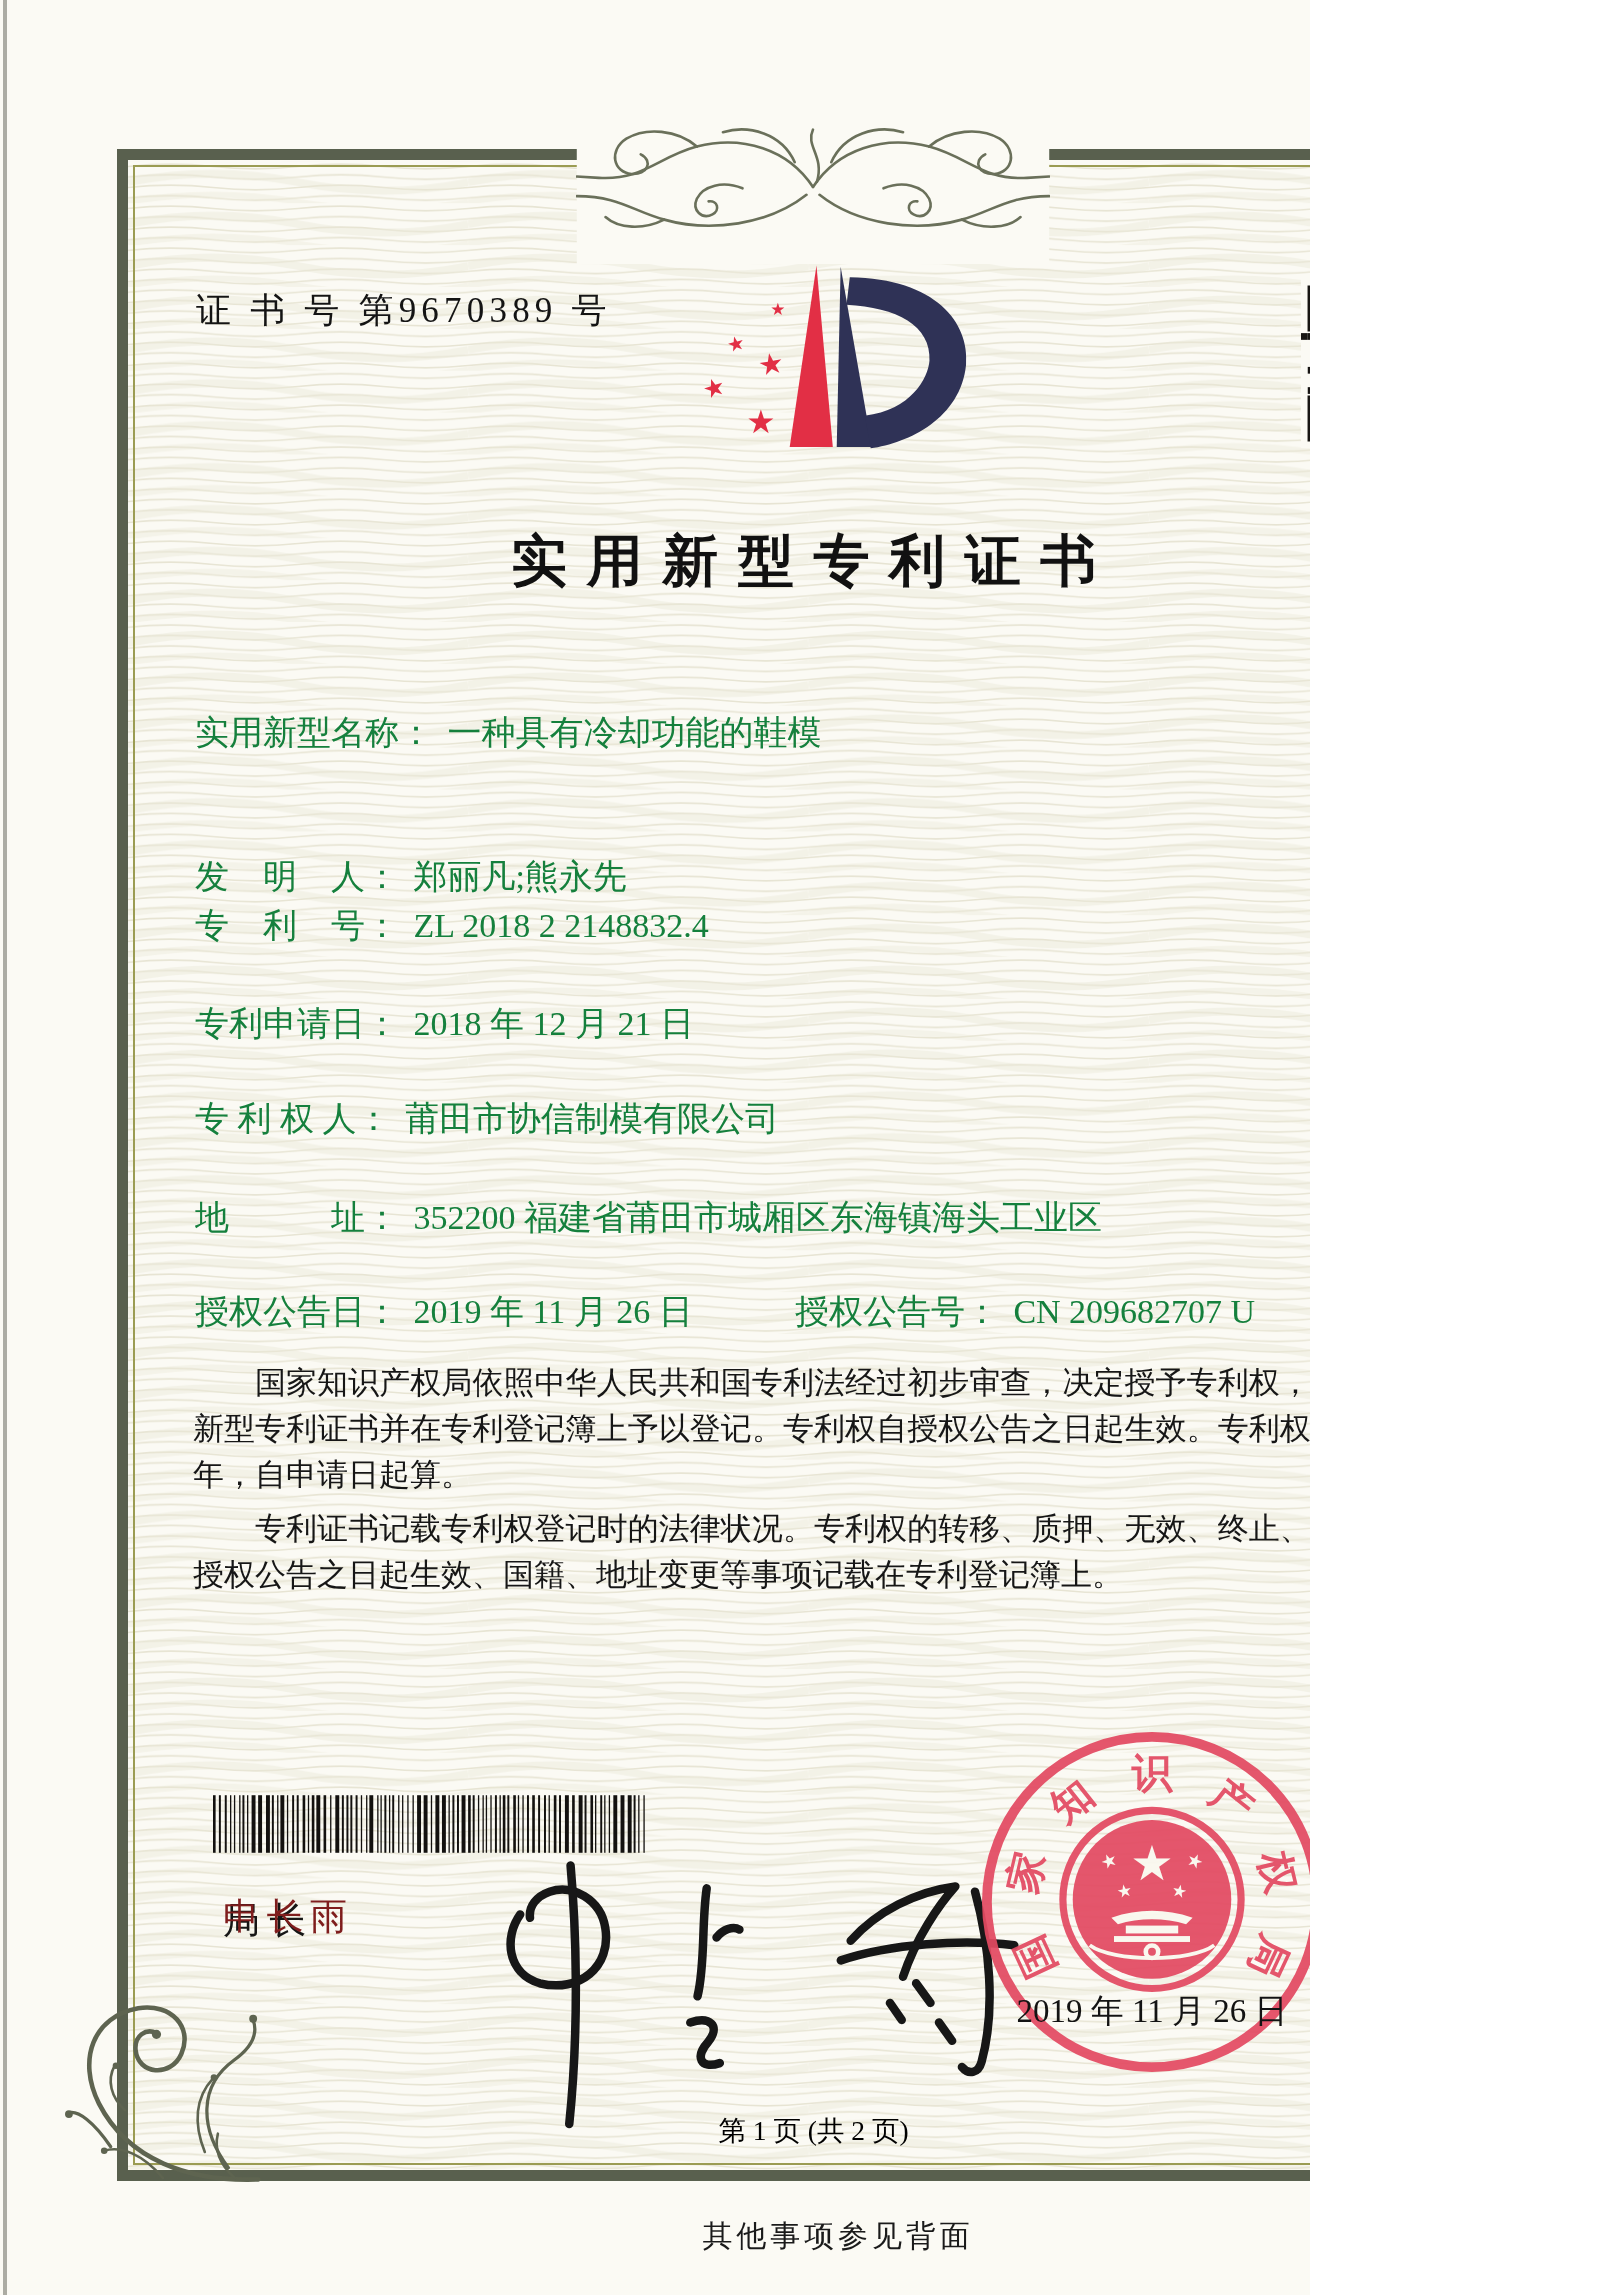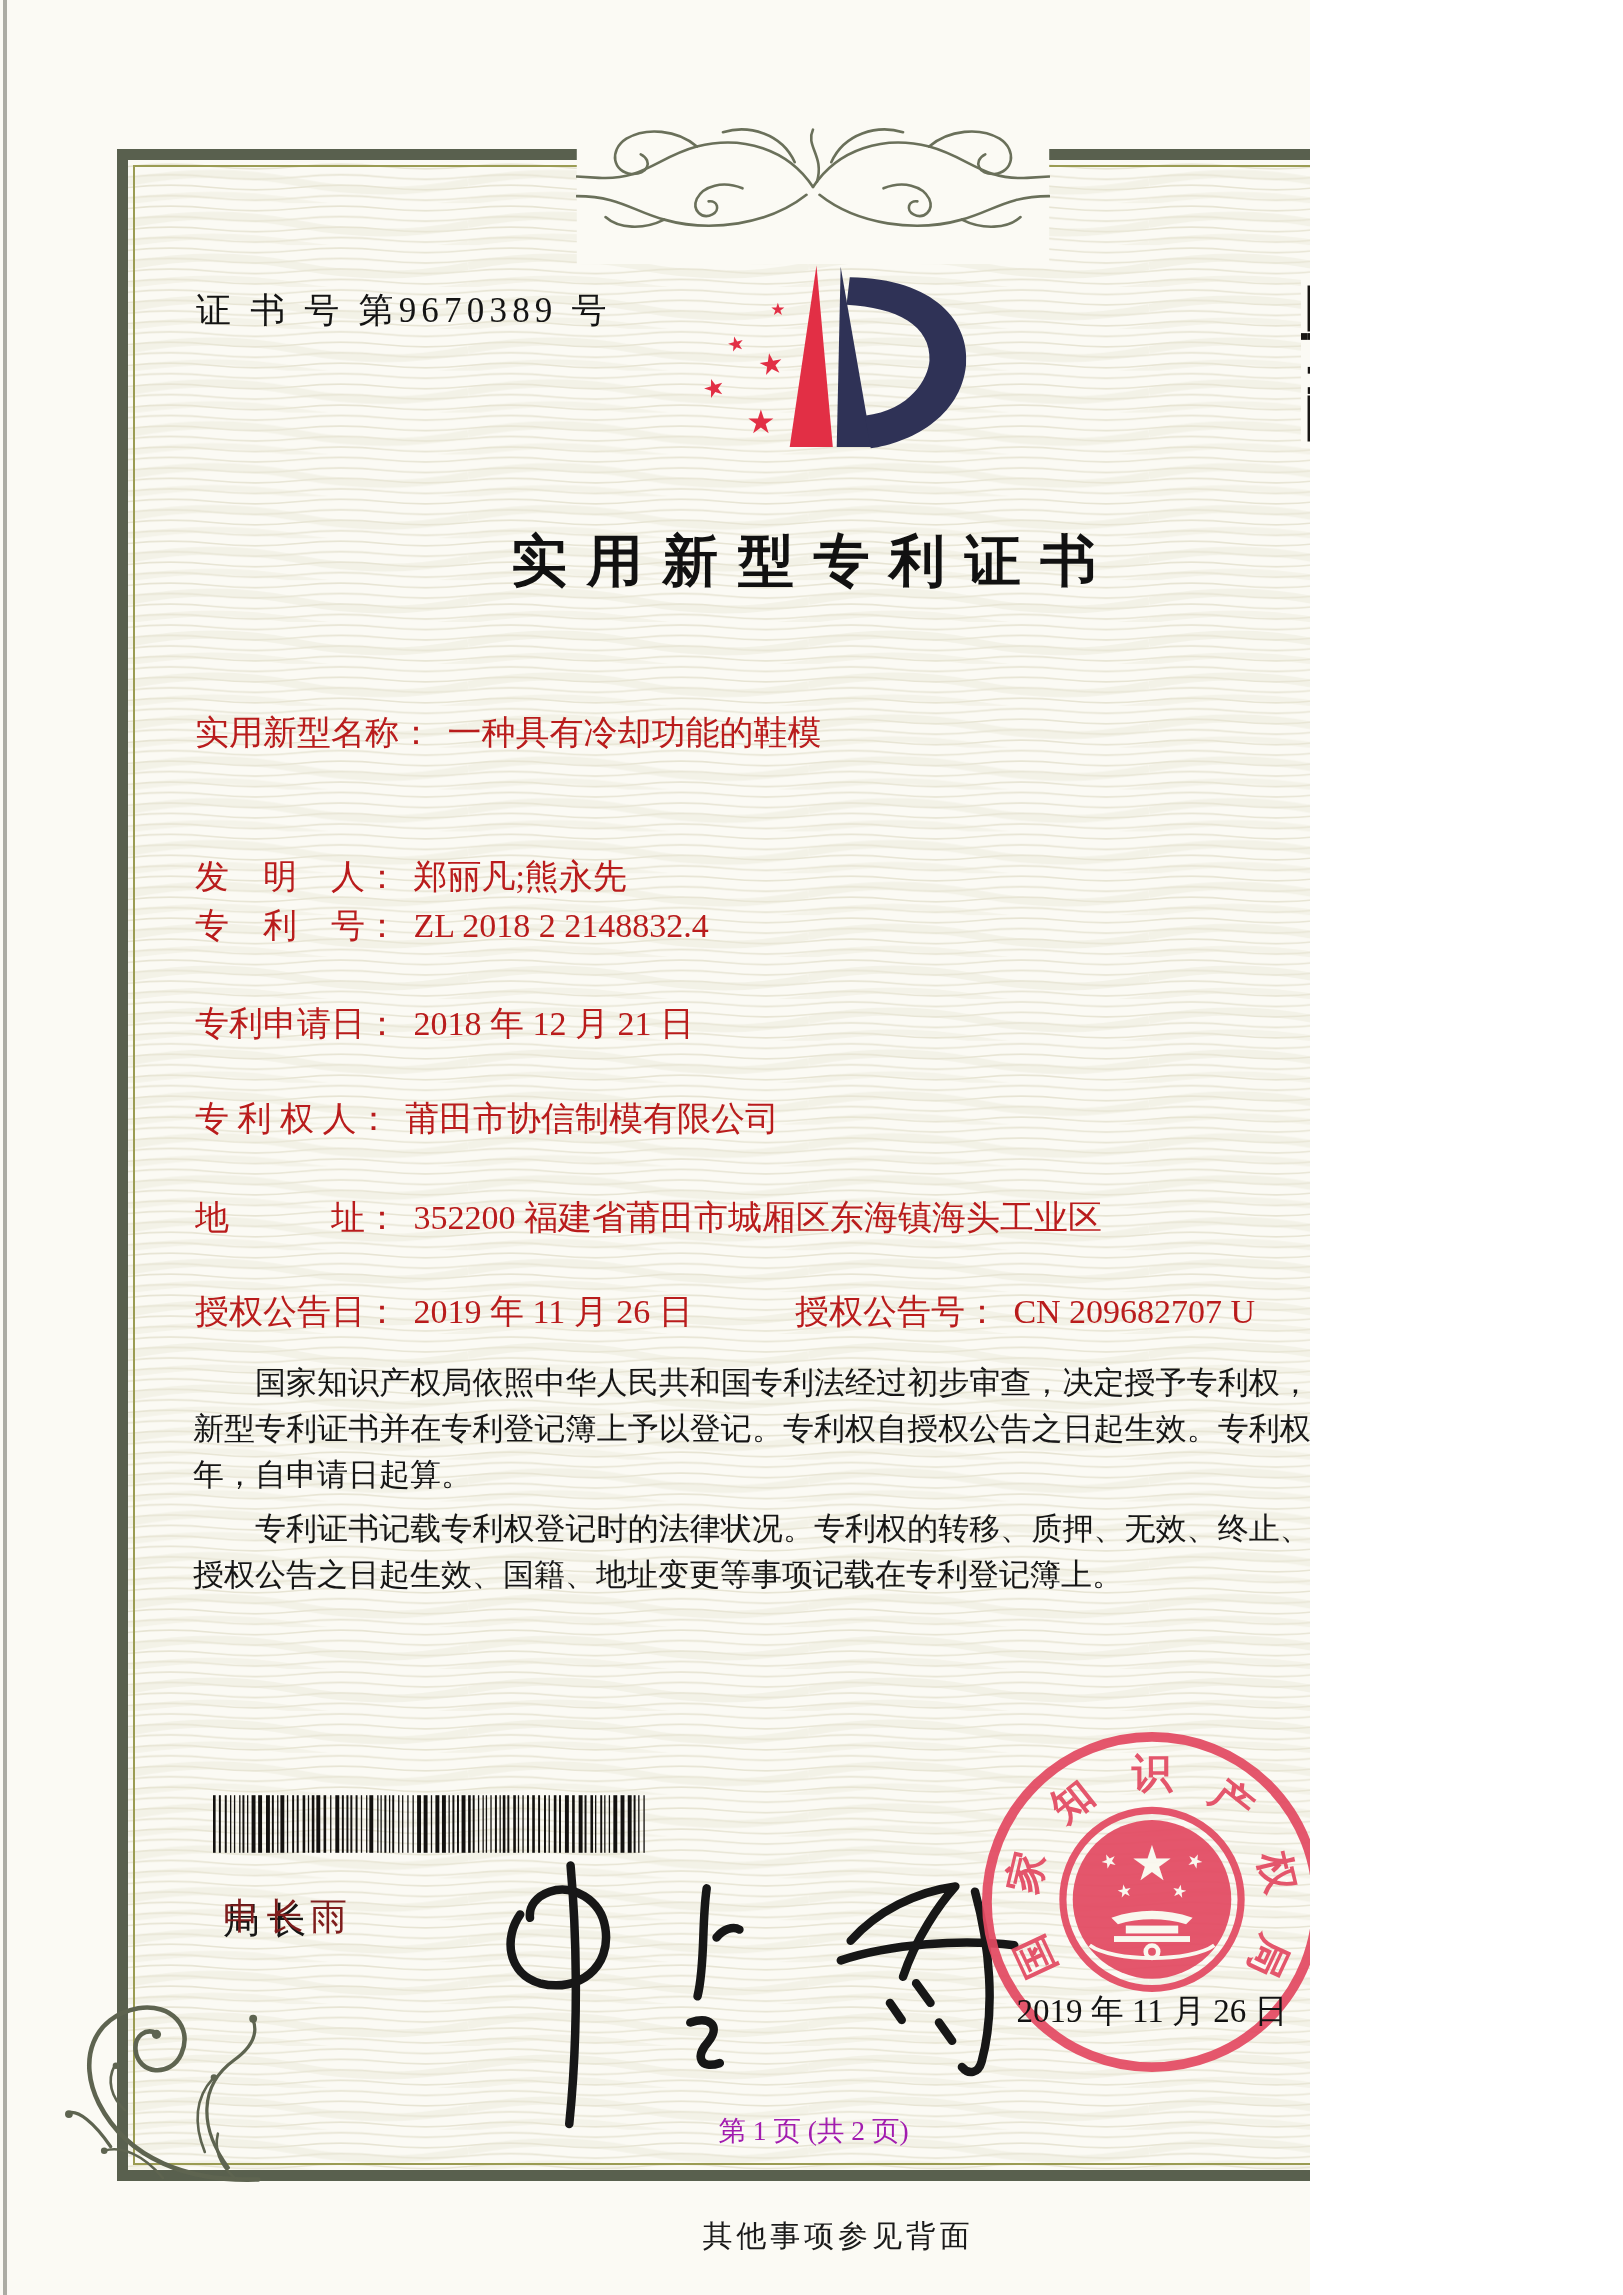--- a/index.html
+++ b/index.html
@@ -21,21 +21,21 @@
     border:2.6px solid #9b9c53;box-sizing:border-box;
   }
   #texture-svg{left:128px;top:161px;}
   
   #cert-no{left:196px;top:287px;font-size:35px;letter-spacing:5.2px;color:#141414;}
   #title{
     left:117px;top:524px;width:1393px;text-align:center;
     font-size:56px;font-weight:700;letter-spacing:19.6px;color:#111;
   }
   
-  .row{left:195px;font-size:34px;white-space:nowrap;color:#b91c1c;}
+  .row{left:195px;font-size:34px;white-space:nowrap;color:#15803d;}
   .row .lab{display:inline-block;}
   .row .val{display:inline-block;margin-left:14.4px;}
   #row-name{top:710px;}
   #row-inventor{top:806px;margin-top:48px;}
   #row-patno{top:903px;}
   #row-appdate{top:1001px;}
   #row-patentee{top:1096px;}
   #row-address{top:1195px;}
   #row-grant{top:1289px;width:1244px;}
   #grant-no-pair{position:absolute;left:600px;top:0;white-space:nowrap;}
@@ -43,21 +43,21 @@
   #body-text{left:193px;top:1360px;width:1242px;font-size:31px;line-height:46px;text-align:justify;color:#161616;}
   #body-text p{margin:0;text-indent:2em;}
   #body-text p + p{margin-top:7.9px;}
   
   #barcode{left:213px;top:1795px;width:435px;height:58px;}
   #director-title{left:223px;top:1896px;font-size:37px;letter-spacing:9.2px;color:#161616;}
   #director-name{left:223px;top:1892px;font-size:37px;letter-spacing:6.5px;color:#7f1d1d;}
   #signature-svg{left:458px;top:1826px;}
   #seal-svg{left:962px;top:1712px;}
   #seal-date{left:982px;top:1989px;width:340px;text-align:center;font-size:33px;color:#131313;white-space:nowrap;}
-  #page-info{left:117px;top:2113px;width:1393px;text-align:center;font-size:27.5px;color:#a21caf;}
+  #page-info{left:117px;top:2113px;width:1393px;text-align:center;font-size:27.5px;color:#000000;}
   #back-note{left:131px;top:2216px;width:1414px;text-align:center;font-size:30px;letter-spacing:3.9px;color:#1a1a1a;}
   
   #top-ornament{left:576px;top:110px;}
   #flourish-left{left:65px;top:1982px;}
   #flourish-right{left:1364px;top:1982px;transform:scaleX(-1);}
   #logo-svg{left:681px;top:255px;}
   #qr-svg{left:1301px;top:279px;}
   #scan-edge{left:2.6px;top:0;width:4.6px;height:2295px;background:#6b6b63;opacity:.55;}
 </style>
 </head>

